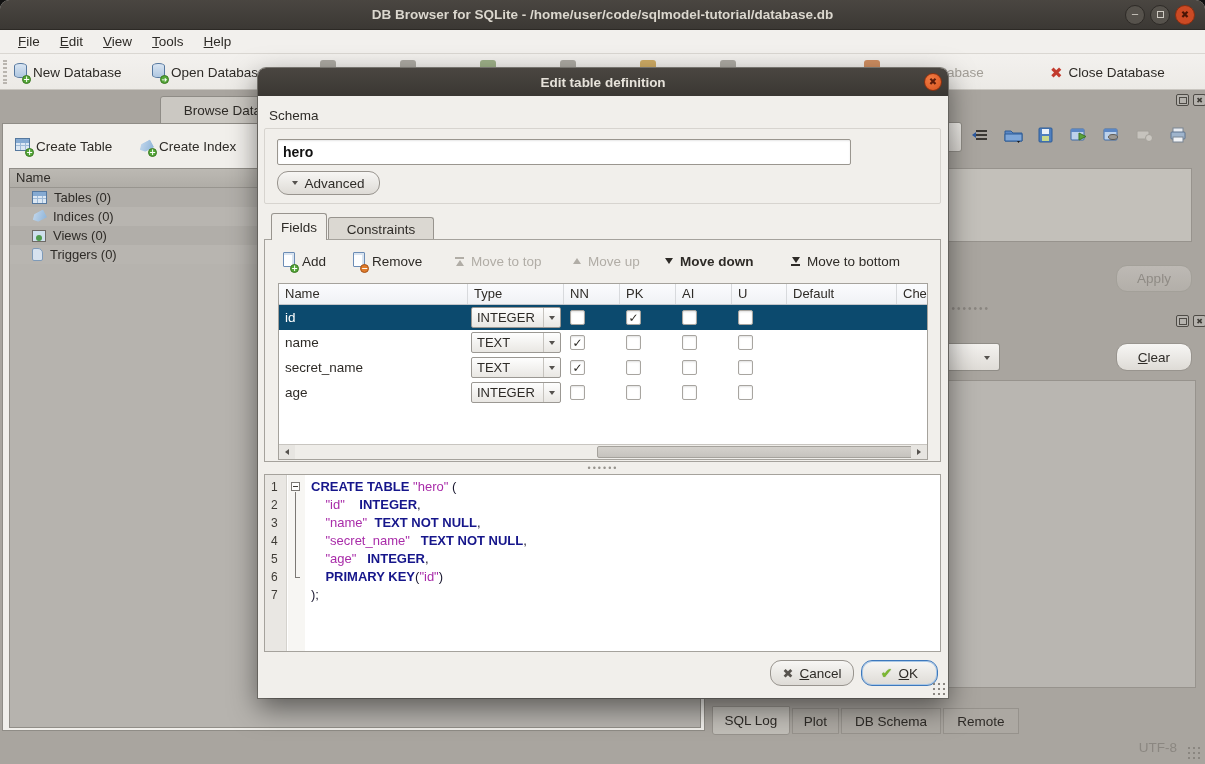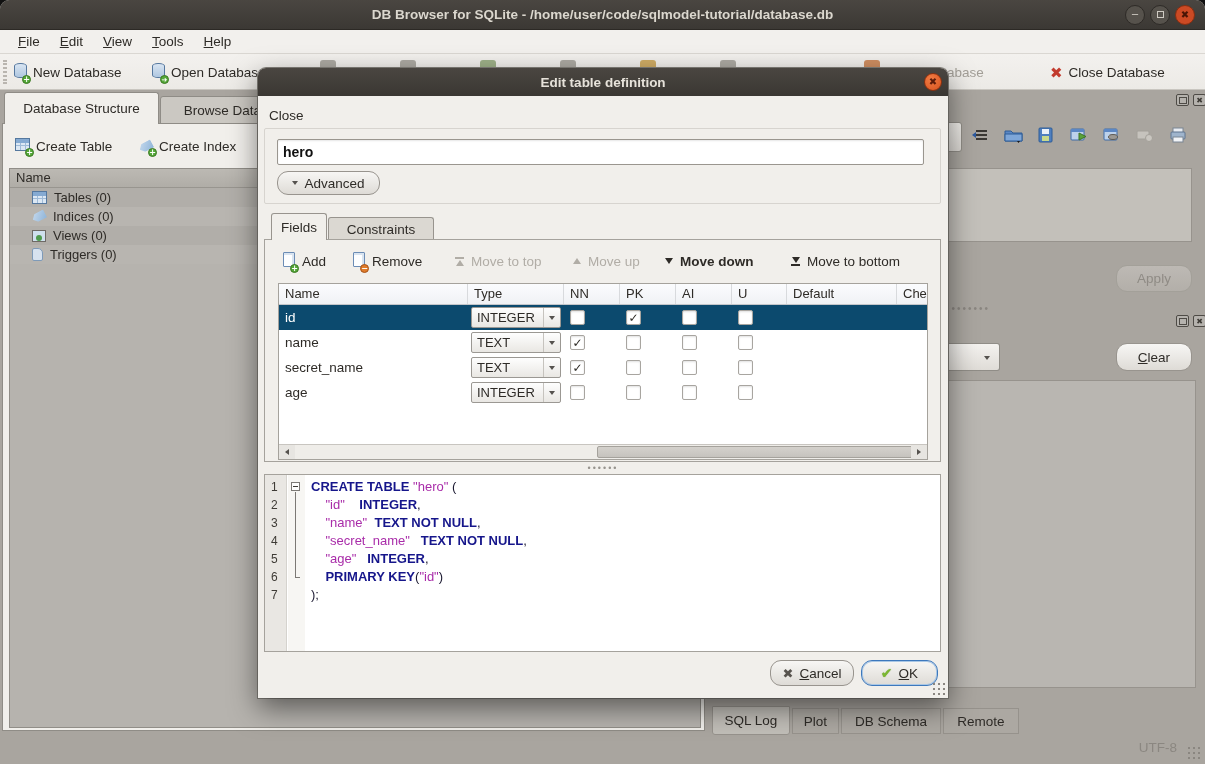--- a/index.html
+++ b/index.html
@@ -80,21 +80,21 @@
   .btab.active{background:#C1BEB8;border-radius:0 0 3px 3px;z-index:2;}
   #statusenc{position:absolute;right:28px;top:740px;color:#8B8781;}
   .grip{position:absolute;width:14px;height:14px;background:radial-gradient(circle at 2px 2px,#8A8680 1px,rgba(0,0,0,0) 1.4px);background-size:5px 5px;}
 
   
   #dialog{position:absolute;left:258px;top:68px;width:690px;height:630px;background:#F1EFEB;z-index:40;border-radius:8px 8px 0 0;box-shadow:0 10px 28px rgba(0,0,0,.5),0 0 0 1px #85827C;}
   #dlg-title{position:absolute;left:0;top:0;width:100%;height:28px;background:linear-gradient(#4A4641,#3A3733);border-radius:8px 8px 0 0;display:flex;align-items:center;justify-content:center;color:#E6E2DA;font-weight:bold;}
   #dlg-close{position:absolute;right:6px;top:5px;width:18px;height:18px;border-radius:50%;background:radial-gradient(circle at 35% 30%,#F07B43,#D9541F);border:1px solid #8C3110;color:#5E1C0A;font:bold 10px/16px "DejaVu Sans",sans-serif;text-align:center;}
   #dlg-table-label{position:absolute;left:11px;top:40px;}
   #dlg-frame{position:absolute;left:6px;top:60px;width:677px;height:76px;border:1px solid #D7D4CF;border-radius:2px;}
-  #dlg-input{position:absolute;left:19px;top:71px;width:647px;height:26px;background:#fff;border:1px solid #9A968F;border-radius:2px;font-weight:bold;font-size:14px;padding:0 5px;color:#111;box-shadow:inset 0 1px 2px rgba(0,0,0,.1);}
+  #dlg-input{position:absolute;left:19px;top:71px;width:574px;height:26px;background:#fff;border:1px solid #9A968F;border-radius:2px;font-weight:bold;font-size:14px;padding:0 5px;color:#111;box-shadow:inset 0 1px 2px rgba(0,0,0,.1);}
   #adv-btn{position:absolute;left:19px;top:103px;width:103px;height:24px;}
   .dtab{position:absolute;border:1px solid #98948E;border-bottom:none;border-radius:3px 3px 0 0;display:flex;align-items:center;justify-content:center;}
   #tab-fields{left:13px;top:145px;width:56px;height:27px;background:#F1EFEB;z-index:2;}
   #tab-constraints{left:70px;top:149px;width:106px;height:23px;background:#DBD8D2;}
   #fields-pane{position:absolute;left:6px;top:171px;width:677px;height:223px;border:1px solid #A5A29C;background:#F1EFEB;}
   .action{position:absolute;top:8px;height:26px;display:flex;align-items:center;gap:7px;white-space:nowrap;color:#2E2B27;}
   .action.disabled{color:#B1ADA6;}
 
   #grid{position:absolute;left:13px;top:43px;width:650px;height:177px;border:1px solid #A5A29C;background:#fff;overflow:hidden;}
   #grid-header{display:flex;height:21px;background:linear-gradient(#FBFCFE,#F0F2F5);border-bottom:1px solid #C4C6CA;}
@@ -170,23 +170,20 @@
       </div>
       <div class="tb-item disabled" style="left: 884px;">
         <span>Attach Database</span>
       </div>
       <div class="tb-item" style="left: 1050px;">
         <span class="redx">✖</span>
         <span>Close Database</span>
       </div>
     </div>
 
-  <div class="maintab active" style="left:4px;top:92px;width:155px;height:32px;">
-      <span>Database Structure</span>
-    </div>
   <div class="maintab inactive" style="left:160px;top:96px;width:125px;height:28px;">
       <span>Browse Data</span>
     </div>
 
   <div id="leftpane">
     <div class="flatbtn" style="left:12px;top:10px;">
       <span class="iconwrap"><span class="tbl-ic" style="display:inline-block;"></span><span class="badge">+</span></span>
       <span>Create Table</span>
     </div>
     <div class="flatbtn" style="left:136px;top:10px;">
@@ -293,21 +290,21 @@
 
   <span id="statusenc">UTF-8</span>
   <div class="grip" style="right:4px;bottom:4px;"></div>
 
   <div id="dialog">
     <div id="dlg-title">
         <span>Edit table definition</span>
       </div>
     <div id="dlg-close">✖</div>
 
-    <div id="dlg-table-label">Close</div>
+    <div id="dlg-table-label">Schema</div>
     <div id="dlg-frame"></div>
     <input id="dlg-input" value="hero" style="">
     <div class="btn" id="adv-btn">
       <span class="tri sdown" style="color:#55524E;"></span>
       <span>Advanced</span>
     </div>
 
     <div class="dtab" id="tab-fields">
         <span>Fields</span>
       </div>

